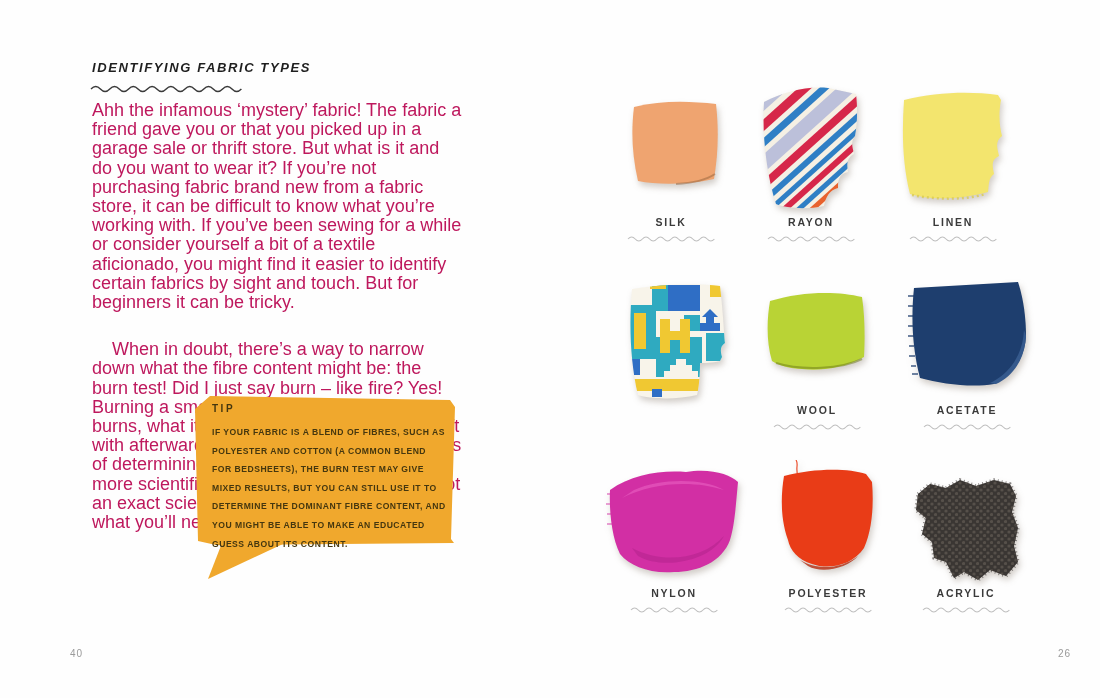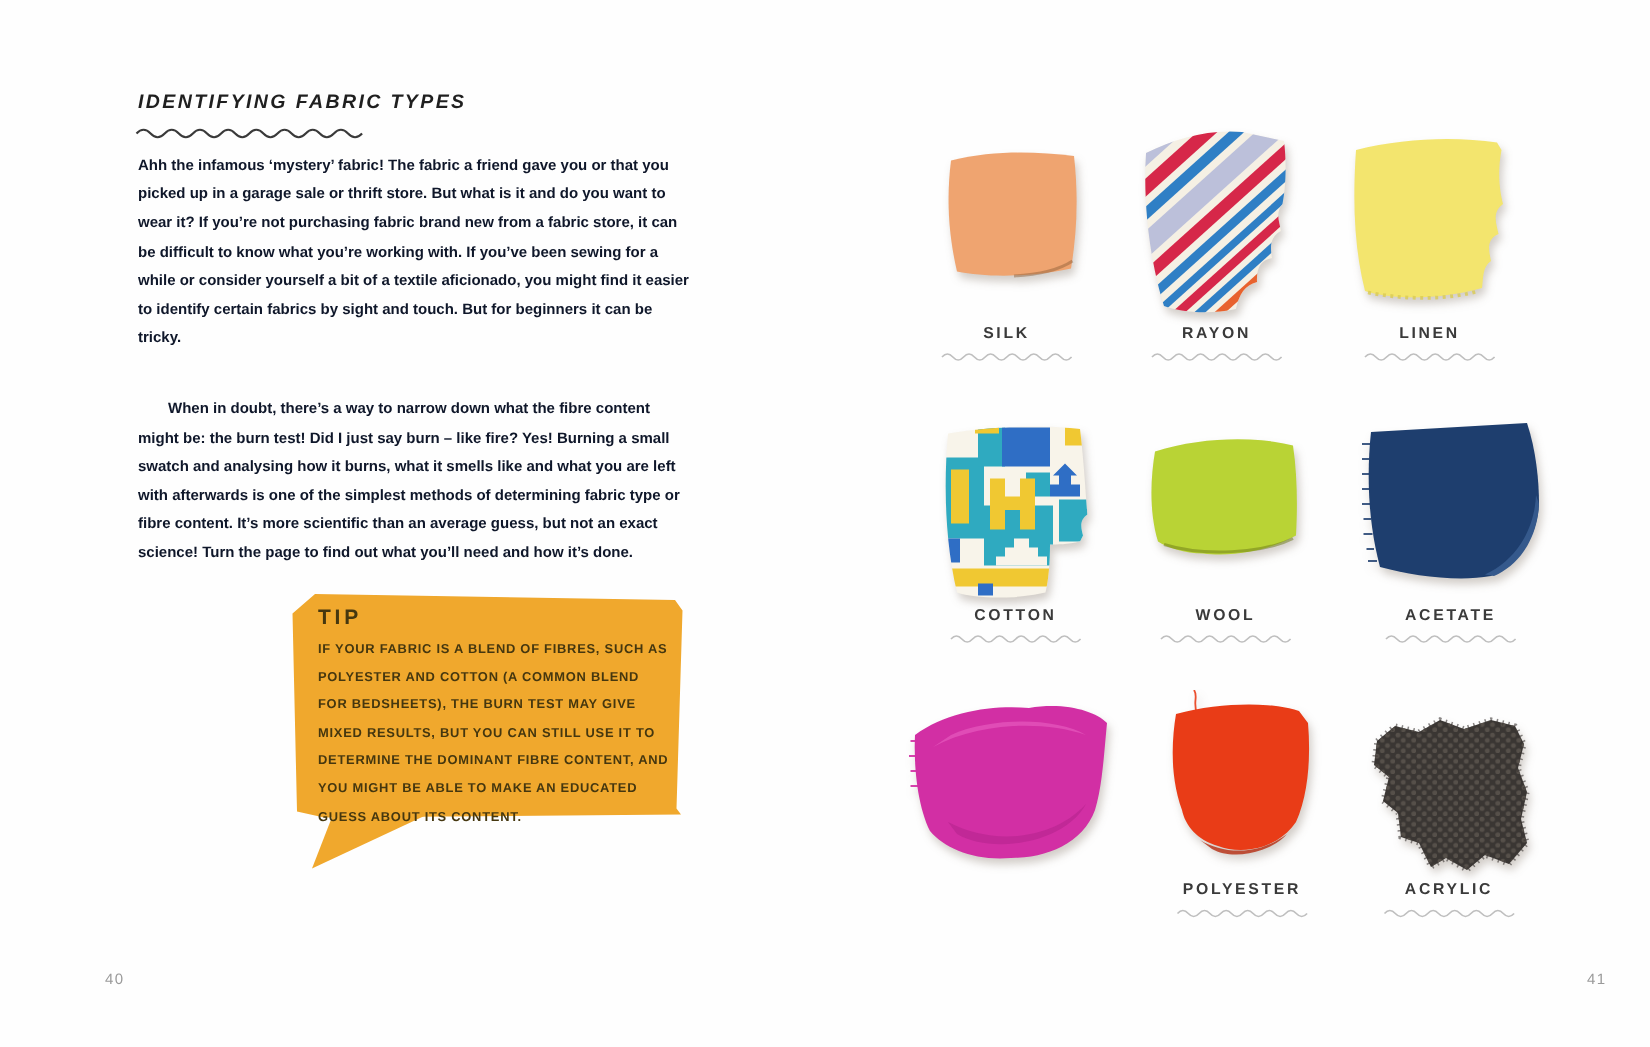--- a/index.html
+++ b/index.html
@@ -9,28 +9,28 @@
   }
   
   .heading{
     position:absolute;left:92px;top:60px;
     font-size:13px;font-weight:800;font-style:italic;letter-spacing:1.6px;
     color:#1f1f1f;white-space:nowrap;
   }
   .heading-wave{position:absolute;left:90px;top:84px;}
   .bodycopy{
     position:absolute;left:92px;top:101px;width:370px;
-    font-size:10px;line-height:19.2px;color:#0f172a;font-weight:700;
+    font-size:18px;line-height:19.2px;color:#be185d;font-weight:400;
   }
   .bodycopy p{margin:0;}
   .bodycopy p.indent{text-indent:20px;margin-top:28px;}
   .tip-svg{position:absolute;left:180px;top:393px;}
   .tip-label{
     position:absolute;left:212px;top:403px;
-    font-size:14px;font-weight:700;letter-spacing:2.5px;color:#45370f;
+    font-size:10px;font-weight:700;letter-spacing:2.5px;color:#45370f;
   }
   .tip-text{
     position:absolute;left:212px;top:423px;width:236px;
     font-size:8.6px;font-weight:700;letter-spacing:0.5px;line-height:18.6px;
     color:#45370f;
   }
   .pnum{
     position:absolute;font-size:10px;color:#9a9a9a;letter-spacing:1px;
   }
   .pnum-left{left:24px;top:648px;margin-left:46px;}
@@ -189,46 +189,46 @@
     <svg class="lbl-wave" width="88" height="7" viewBox="0 0 88 7">
         <path d="M1 4 q3.6 -4 7.2 0 t7.2 0 t7.2 0 t7.2 0 t7.2 0 t7.2 0 t7.2 0 t7.2 0 t7.2 0 t7.2 0 t7.2 0 t7.2 0" fill="none" stroke="#bfbfbf" stroke-width="1.1"></path>
       </svg>
   </div>
   <div class="lblblock" style="left:878px;top:216px">
     <div class="lbl">LINEN</div>
     <svg class="lbl-wave" width="88" height="7" viewBox="0 0 88 7">
         <path d="M1 4 q3.6 -4 7.2 0 t7.2 0 t7.2 0 t7.2 0 t7.2 0 t7.2 0 t7.2 0 t7.2 0 t7.2 0 t7.2 0 t7.2 0 t7.2 0" fill="none" stroke="#bfbfbf" stroke-width="1.1"></path>
       </svg>
   </div>
-  <div class="lblblock" style="left:602px;top:404px">
-    <div class="lbl">COTTON</div>
-    <svg class="lbl-wave" width="88" height="7" viewBox="0 0 88 7">
-        <path d="M1 4 q3.6 -4 7.2 0 t7.2 0 t7.2 0 t7.2 0 t7.2 0 t7.2 0 t7.2 0 t7.2 0 t7.2 0 t7.2 0 t7.2 0 t7.2 0" fill="none" stroke="#bfbfbf" stroke-width="1.1"></path>
-      </svg>
-  </div>
   <div class="lblblock" style="left:742px;top:404px">
     <div class="lbl">WOOL</div>
     <svg class="lbl-wave" width="88" height="7" viewBox="0 0 88 7">
         <path d="M1 4 q3.6 -4 7.2 0 t7.2 0 t7.2 0 t7.2 0 t7.2 0 t7.2 0 t7.2 0 t7.2 0 t7.2 0 t7.2 0 t7.2 0 t7.2 0" fill="none" stroke="#bfbfbf" stroke-width="1.1"></path>
       </svg>
   </div>
   <div class="lblblock" style="left:892px;top:404px">
     <div class="lbl">ACETATE</div>
     <svg class="lbl-wave" width="88" height="7" viewBox="0 0 88 7">
         <path d="M1 4 q3.6 -4 7.2 0 t7.2 0 t7.2 0 t7.2 0 t7.2 0 t7.2 0 t7.2 0 t7.2 0 t7.2 0 t7.2 0 t7.2 0 t7.2 0" fill="none" stroke="#bfbfbf" stroke-width="1.1"></path>
       </svg>
   </div>
+  <div class="lblblock" style="left:599px;top:587px">
+    <div class="lbl">NYLON</div>
+    <svg class="lbl-wave" width="88" height="7" viewBox="0 0 88 7">
+        <path d="M1 4 q3.6 -4 7.2 0 t7.2 0 t7.2 0 t7.2 0 t7.2 0 t7.2 0 t7.2 0 t7.2 0 t7.2 0 t7.2 0 t7.2 0 t7.2 0" fill="none" stroke="#bfbfbf" stroke-width="1.1"></path>
+      </svg>
+  </div>
   <div class="lblblock" style="left:891px;top:587px">
     <div class="lbl">ACRYLIC</div>
     <svg class="lbl-wave" width="88" height="7" viewBox="0 0 88 7">
         <path d="M1 4 q3.6 -4 7.2 0 t7.2 0 t7.2 0 t7.2 0 t7.2 0 t7.2 0 t7.2 0 t7.2 0 t7.2 0 t7.2 0 t7.2 0 t7.2 0" fill="none" stroke="#bfbfbf" stroke-width="1.1"></path>
       </svg>
   </div>
   <div class="lblblock" style="left:753px;top:587px">
     <div class="lbl">POLYESTER</div>
     <svg class="lbl-wave" width="88" height="7" viewBox="0 0 88 7">
         <path d="M1 4 q3.6 -4 7.2 0 t7.2 0 t7.2 0 t7.2 0 t7.2 0 t7.2 0 t7.2 0 t7.2 0 t7.2 0 t7.2 0 t7.2 0 t7.2 0" fill="none" stroke="#bfbfbf" stroke-width="1.1"></path>
       </svg>
   </div>
 
-  <div class="pnum pnum-right">41</div>
+  <div class="pnum pnum-right">26</div>
 
 </div>
 
 </body></html>

